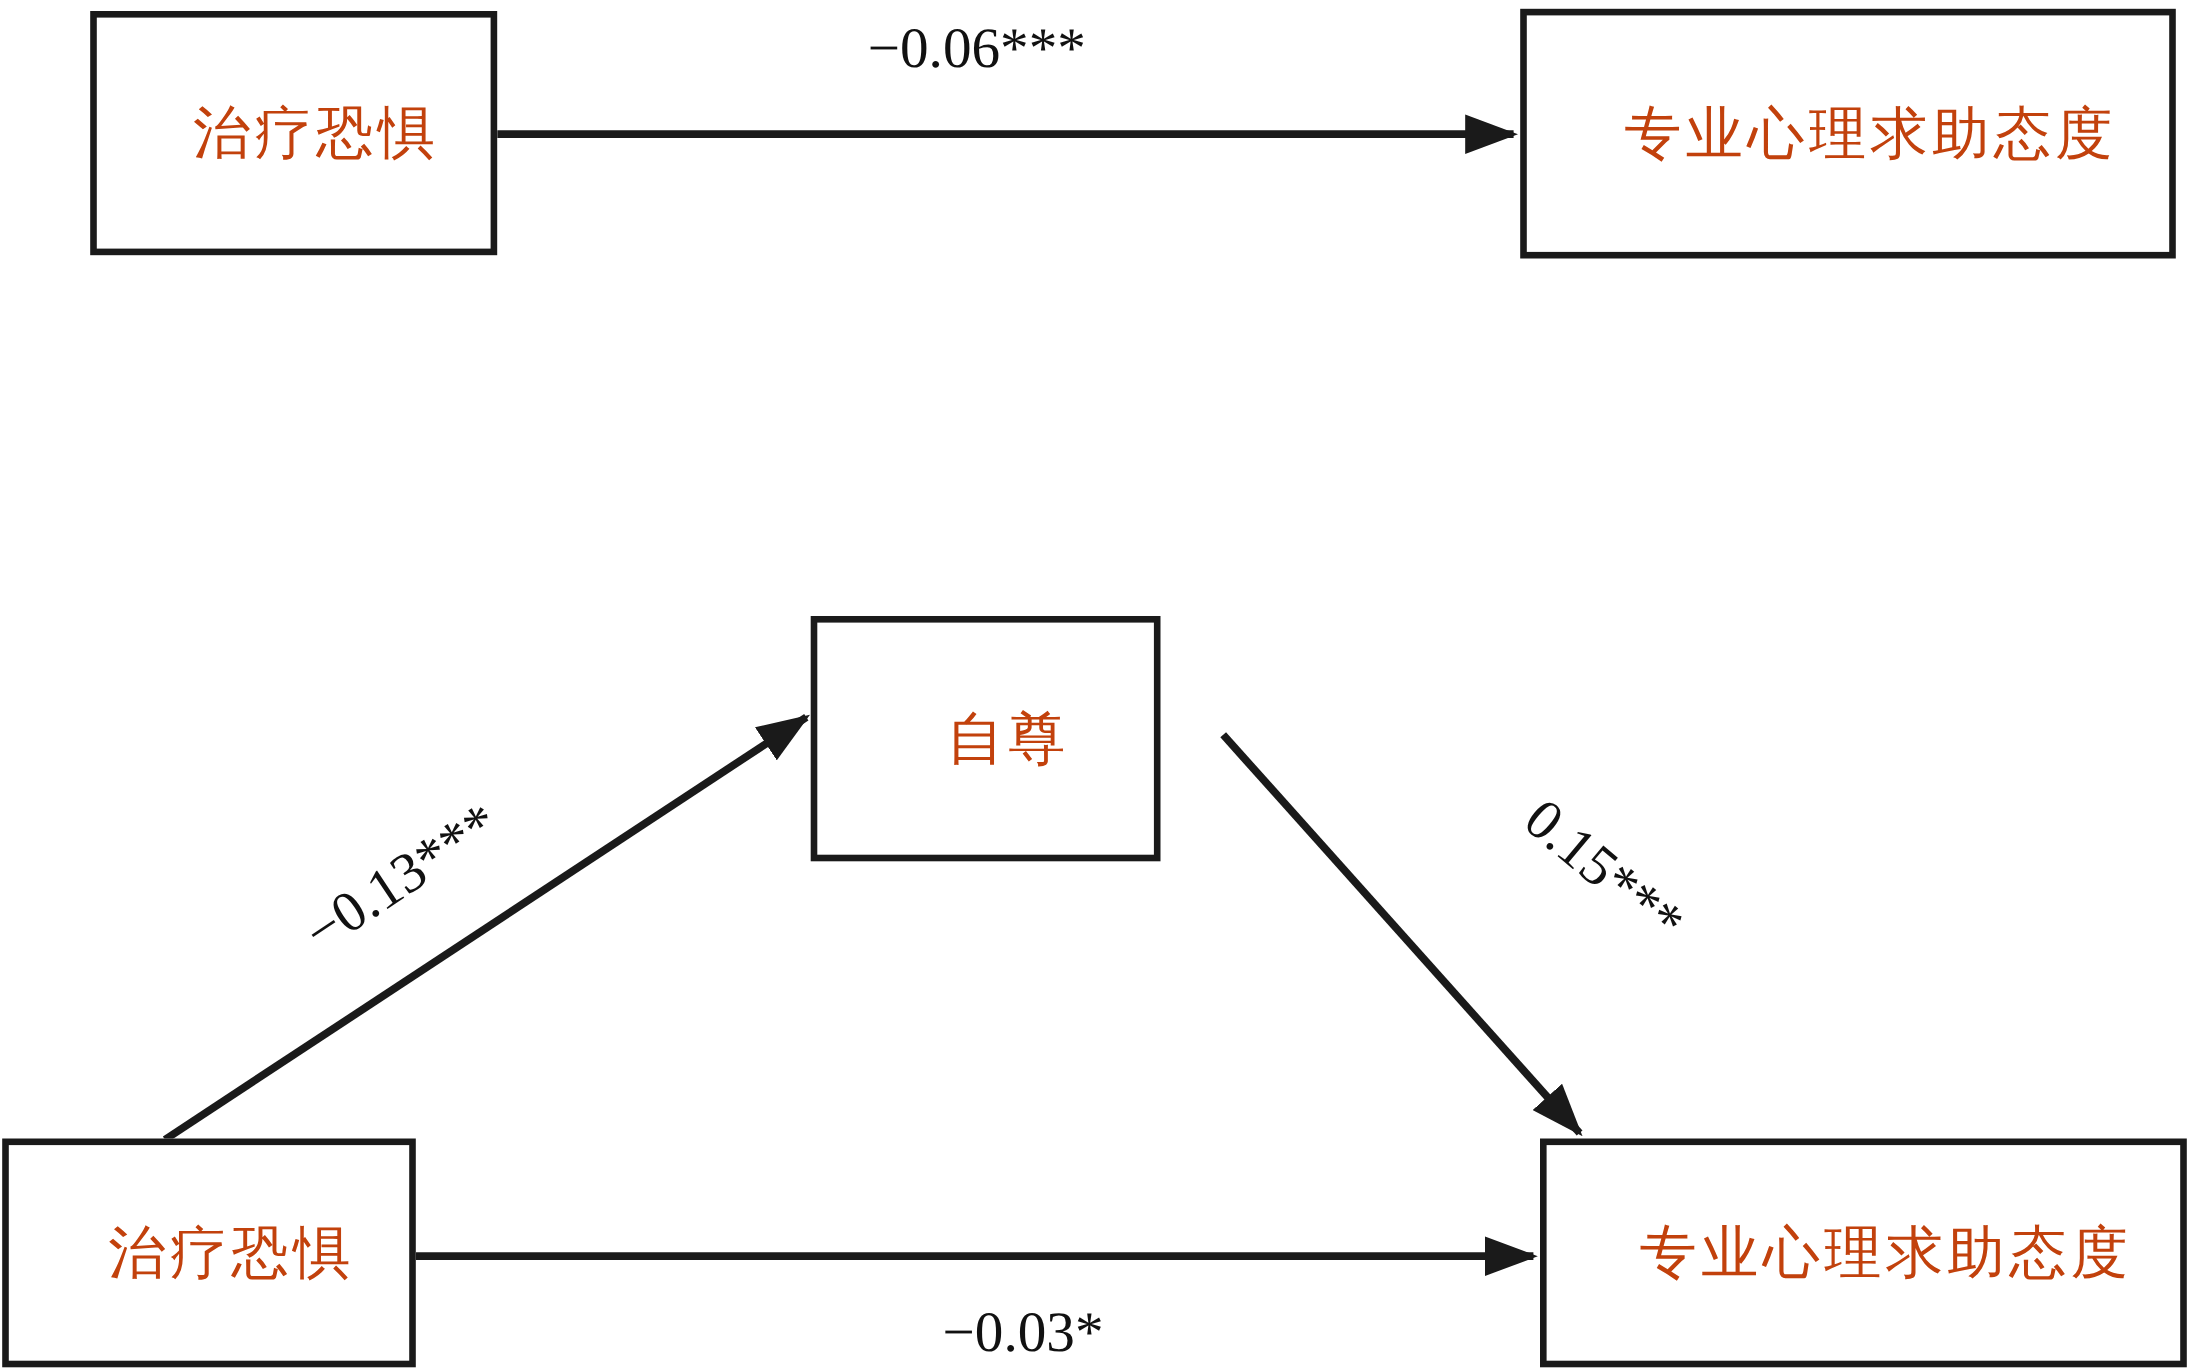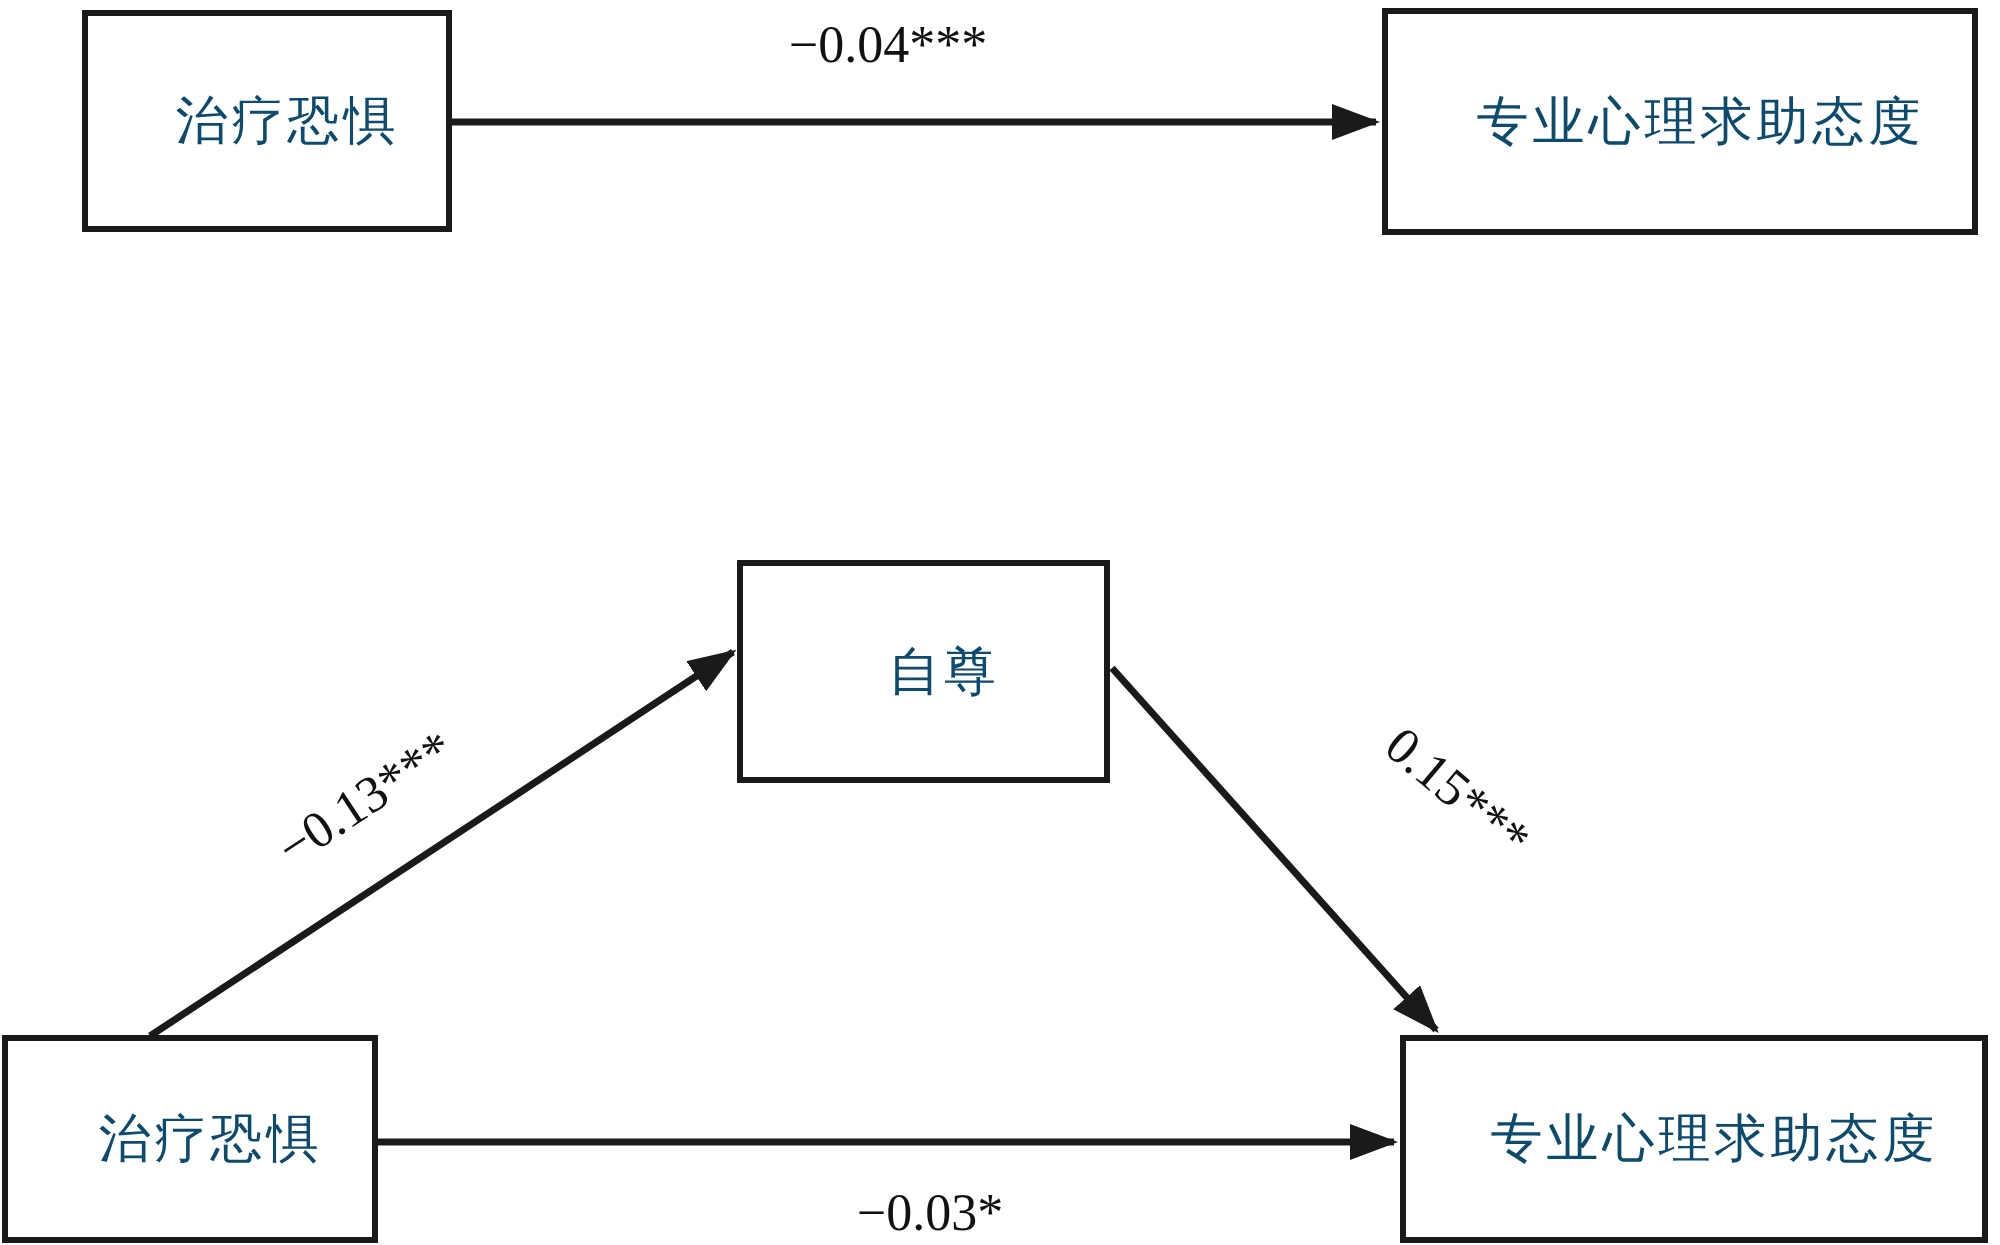--- a/index.html
+++ b/index.html
@@ -27,41 +27,41 @@
     position: absolute;
     box-sizing: border-box;
     border: 6px solid #1a1a1a;
     background: #ffffff;
     display: flex;
     align-items: center;
     justify-content: center;
     font-size: 52px;
     letter-spacing: 4px;
     white-space: nowrap;
-    color: #0c4a6e;
+    color: #c2410c;
     padding-left: 41px;
   }
   .edge-label {
     position: absolute;
     font-size: 52px;
     white-space: nowrap;
     transform: translate(-50%, -50%);
     color: #111111;
   }
   .edge-label.rot-a {
     transform: translate(-50%, -50%) rotate(-33.5deg);
   }
   .edge-label.rot-b {
     transform: translate(-50%, -50%) rotate(40deg);
   }
 
   
   .node-top-predictor   { left: 82px;   top: 10px;   width: 370px; height: 222px; }
   .node-top-outcome     { left: 1382px; top: 8px;    width: 596px; height: 227px; }
-  .node-mediator        { left: 737px;  top: 560px;  width: 373px; height: 223px; }
+  .node-mediator        { left: 737px;  top: 560px;  width: 318px; height: 223px; }
   .node-bottom-predictor{ left: 2px;    top: 1035px; width: 376px; height: 208px; }
   .node-bottom-outcome  { left: 1400px; top: 1035px; width: 588px; height: 208px; }
 
   
   .label-total  { left: 888px;  top: 44px; }
   .label-a      { left: 365px;  top: 798px; }
   .label-b      { left: 1458px; top: 792px; }
   .label-direct { left: 930px;  top: 1212px; }
 </style>
 </head>
@@ -82,21 +82,21 @@
   </svg>
 
   <div class="node node-top-predictor">
     <span>治疗恐惧</span>
   </div>
 
   <div class="node node-top-outcome">
     <span>专业心理求助态度</span>
   </div>
 
-  <div class="edge-label label-total">−0.04***</div>
+  <div class="edge-label label-total">−0.06***</div>
 
   <div class="node node-mediator">
     <span>自尊</span>
   </div>
 
   <div class="node node-bottom-predictor">
     <span>治疗恐惧</span>
   </div>
 
   <div class="node node-bottom-outcome">

